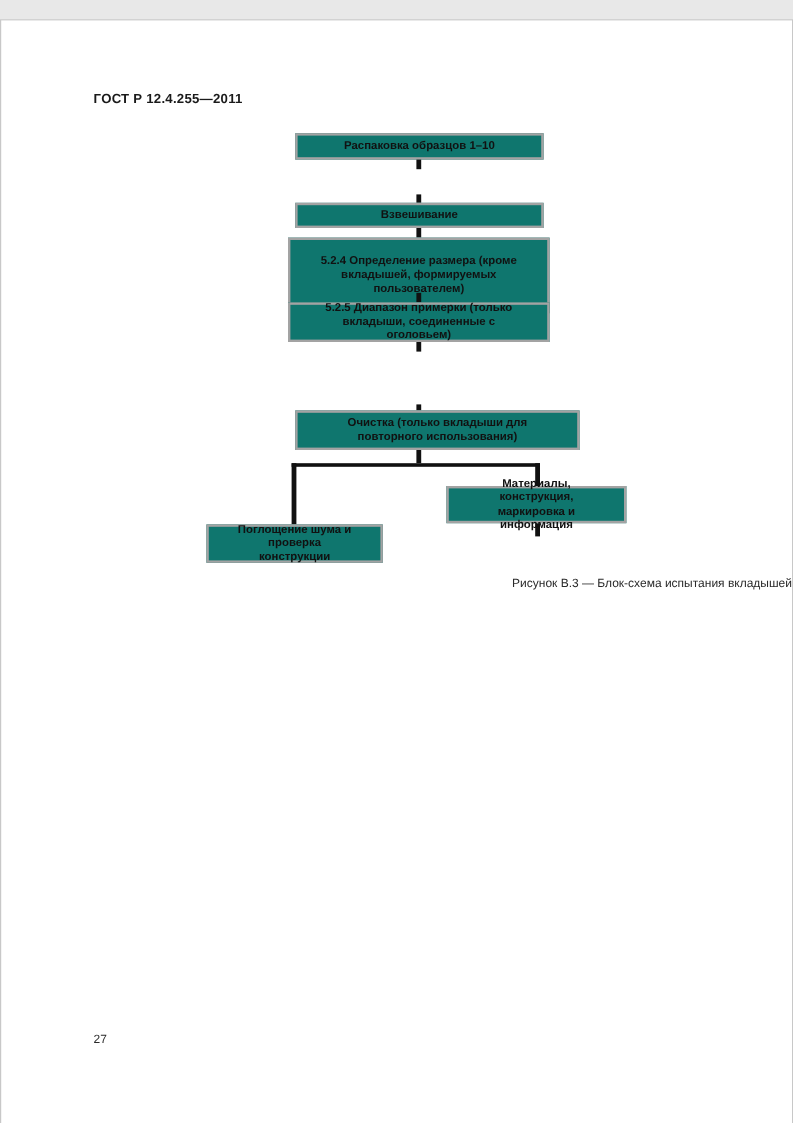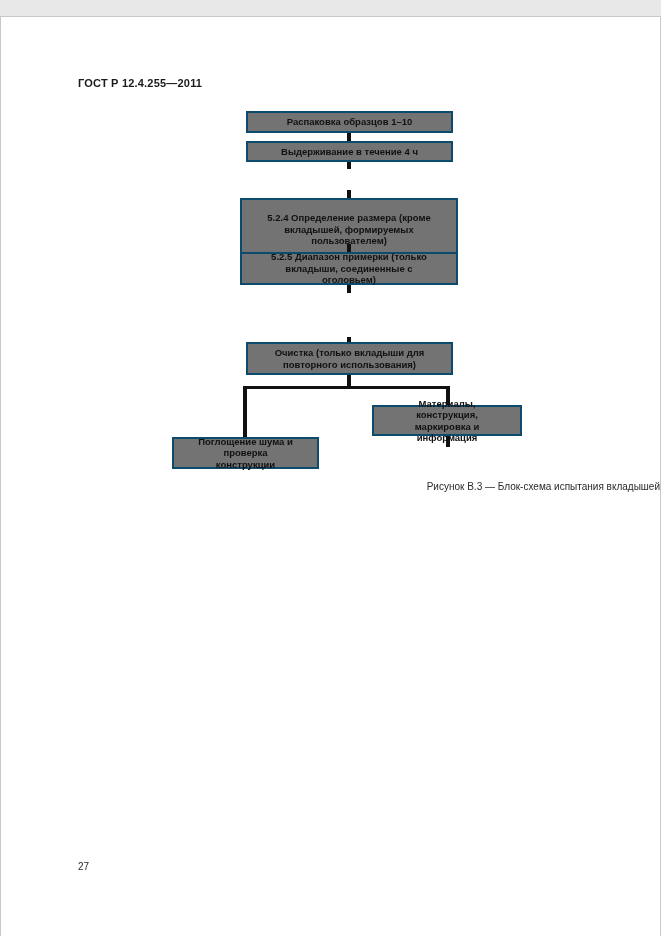--- a/index.html
+++ b/index.html
@@ -22,22 +22,22 @@
     position: absolute;
     left: 77px;
     top: 60px;
     font-size: 11px;
     font-weight: bold;
     letter-spacing: 0.2px;
     color: #1a1a1a;
   }
   .flow-box {
     position: absolute;
-    border: 2px solid #0c4a6e;
-    background: #737373;
+    border: 2px solid #a3a3a3;
+    background: #0f766e;
     display: flex;
     align-items: center;
     justify-content: center;
     text-align: center;
     font-size: 9.5px;
     font-weight: bold;
     line-height: 1.2;
     color: #111;
     white-space: pre-line;
     padding: 1px 22px;
@@ -47,21 +47,21 @@
     position: absolute;
     background: #111;
   }
   
   .b1 { left: 245px; top: 94px;  width: 207px; height: 22px; }
   .b2 { left: 245px; top: 124px; width: 207px; height: 21px; }
   .b3 { left: 245px; top: 152px; width: 207px; height: 21px; }
   .b4 { left: 239px; top: 181px; width: 218px; height: 63px; }
   .b5 { left: 239px; top: 235px; width: 218px; height: 33px; text-align: center; }
   .b6 { left: 239px; top: 276px; width: 218px; height: 44px; }
-  .b7 { left: 245px; top: 325px; width: 207px; height: 33px; }
+  .b7 { left: 245px; top: 325px; width: 237px; height: 33px; }
   .s1 { left: 346px; top: 116px; width: 4px; height: 8px; }
   .s2 { left: 346px; top: 145px; width: 4px; height: 7px; }
   .s3 { left: 346px; top: 173px; width: 4px; height: 8px; }
   .s4 { left: 346px; top: 227px; width: 4px; height: 8px; }
   .s5 { left: 346px; top: 268px; width: 4px; height: 8px; }
   .s6 { left: 346px; top: 320px; width: 4px; height: 5px; }
   .s7 { left: 346px; top: 358px; width: 4px; height: 11px; }
   
   .h-branch   { left: 242px; top: 369px; width: 207px; height: 3px; }
   .v-left     { left: 242px; top: 369px; width: 4px;  height: 51px; }
@@ -91,23 +91,23 @@
 </head>
 <body>
 
 <div class="page">
 
   <div class="doc-header">ГОСТ Р 12.4.255—2011</div>
 
   <div class="flow-box b1">Распаковка образцов 1–10</div>
   <div class="connector s1"></div>
 
-  <div class="flow-box b2">Выдерживание в течение 4 ч</div>
   <div class="connector s2"></div>
 
+  <div class="flow-box b3">Взвешивание</div>
   <div class="connector s3"></div>
 
   <div class="flow-box b4">5.2.4 Определение размера (кроме вкладышей, формируемых пользователем)</div>
   <div class="connector s4"></div>
 
   <div class="flow-box b5">5.2.5 Диапазон примерки (только вкладыши, соединенные с оголовьем)</div>
   <div class="connector s5"></div>
 
   <div class="connector s6"></div>
 

